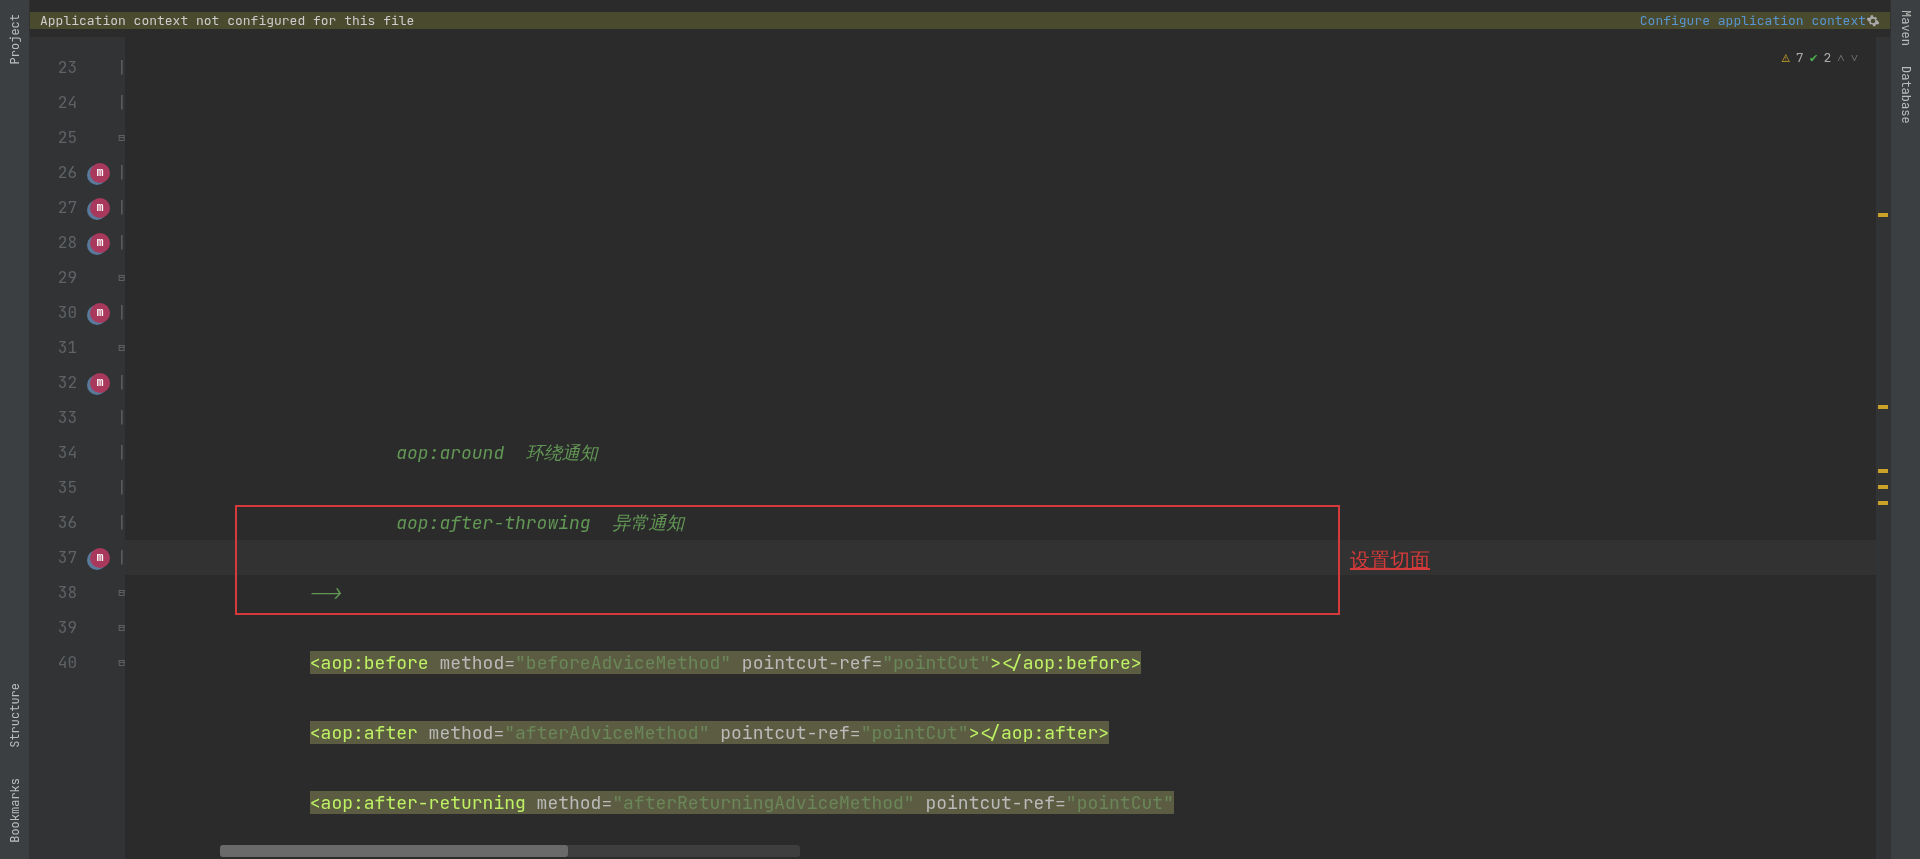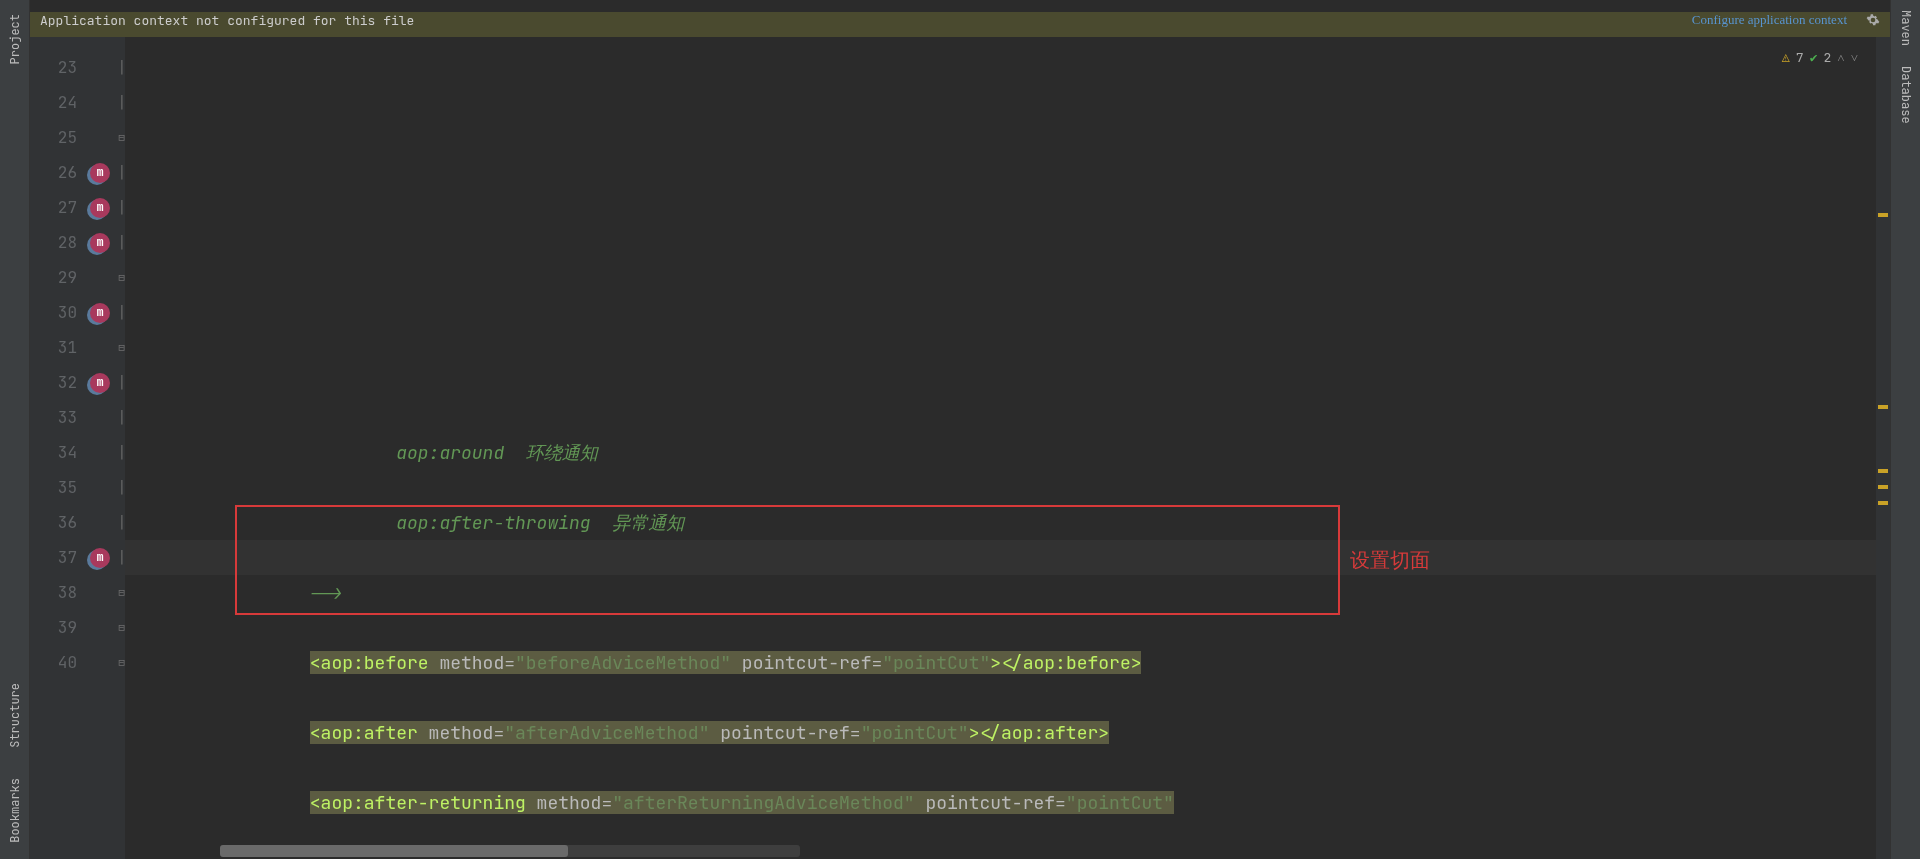--- a/index.html
+++ b/index.html
@@ -54,34 +54,33 @@
     color: #bbbbbb;
     padding: 10px 0;
     cursor: pointer;
   }
 
   .notice-bar {
     position: absolute;
     left: 30px;
     top: 12px;
     right: 30px;
-    height: 25px;
+    height: 17px;
     background: #4a4a2f;
     display: flex;
-    align-items: flex-start;
+    align-items: center;
     padding: 0 10px;
     font-size: 13px;
     color: #cccccc;
   }
   .notice-bar .right-side {
     margin-left: auto;
     display: flex;
     align-items: center;
-    gap: 19px;
-    font-family: Liberation Serif, serif;
+    gap: 0;
   }
   .notice-bar .link {
     color: #5894d0;
     cursor: pointer;
   }
   .gear {
     width:14px;height:14px;fill:#aaaaaa;cursor:pointer;
   }
 
   .editor-wrap {
@@ -289,21 +288,21 @@
       <span class="ok">✔</span><span>2</span>
       <span class="arrow">˄</span>
       <span class="arrow">˅</span>
     </div>
 
     
     <div class="hl-line" style="top:503px;"></div>
 
     
     <div class="red-box" style="top:468px; left:110px; width:1105px; height:110px;"></div>
-    <div class="annotation" style="top:506px; left:1225px;">设置切面</div>
+    <div class="annotation" style="top:506px; left:1225px;text-decoration:underline;">设置切面</div>
 
 <pre><span class="ln"><span>                        </span><span class="com">aop:around  环绕通知</span></span>
 <span class="ln"><span>                        </span><span class="com">aop:after-throwing  异常通知</span></span>
 <span class="ln"><span>                </span><span class="com">--&gt;</span></span>
 <span class="ln"><span>                </span><span class="sel"><span class="tag">&lt;aop:before</span><span class="name"> method</span><span class="name">=</span><span class="str">"beforeAdviceMethod"</span><span class="name"> pointcut-ref</span><span class="name">=</span><span class="str">"pointCut"</span><span class="tag">&gt;</span><span class="tag">&lt;/aop:before&gt;</span></span></span>
 <span class="ln"><span>                </span><span class="sel"><span class="tag">&lt;aop:after</span><span class="name"> method</span><span class="name">=</span><span class="str">"afterAdviceMethod"</span><span class="name"> pointcut-ref</span><span class="name">=</span><span class="str">"pointCut"</span><span class="tag">&gt;</span><span class="tag">&lt;/aop:after&gt;</span></span></span>
 <span class="ln"><span>                </span><span class="sel"><span class="tag">&lt;aop:after-returning</span><span class="name"> method</span><span class="name">=</span><span class="str">"afterReturningAdviceMethod"</span><span class="name"> pointcut-ref</span><span class="name">=</span><span class="str">"pointCut"</span></span></span>
 <span class="ln"></span>
 
 

